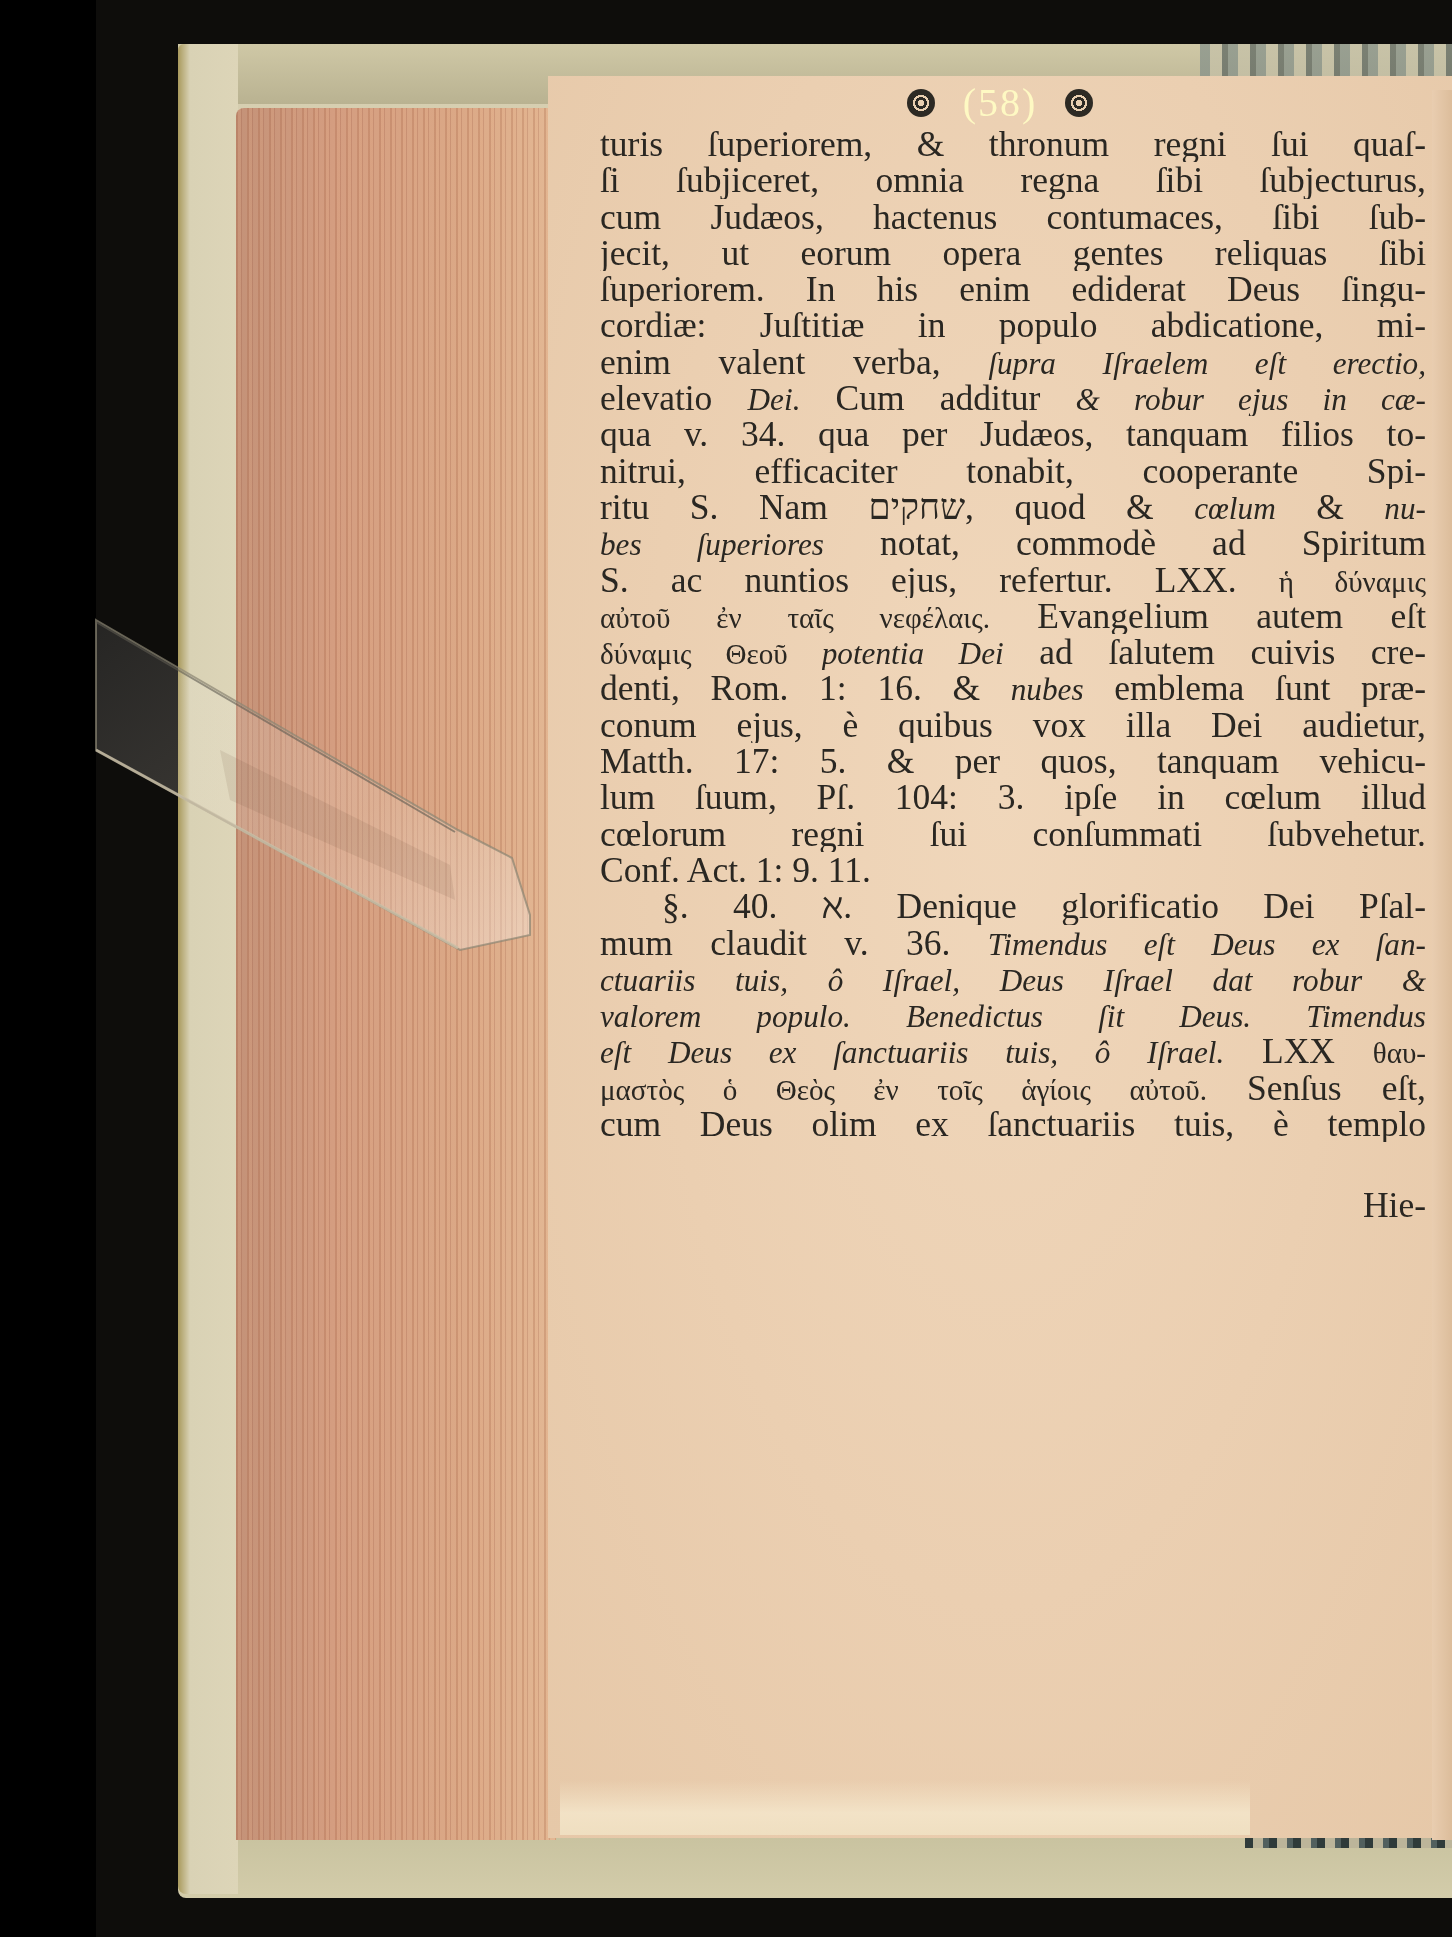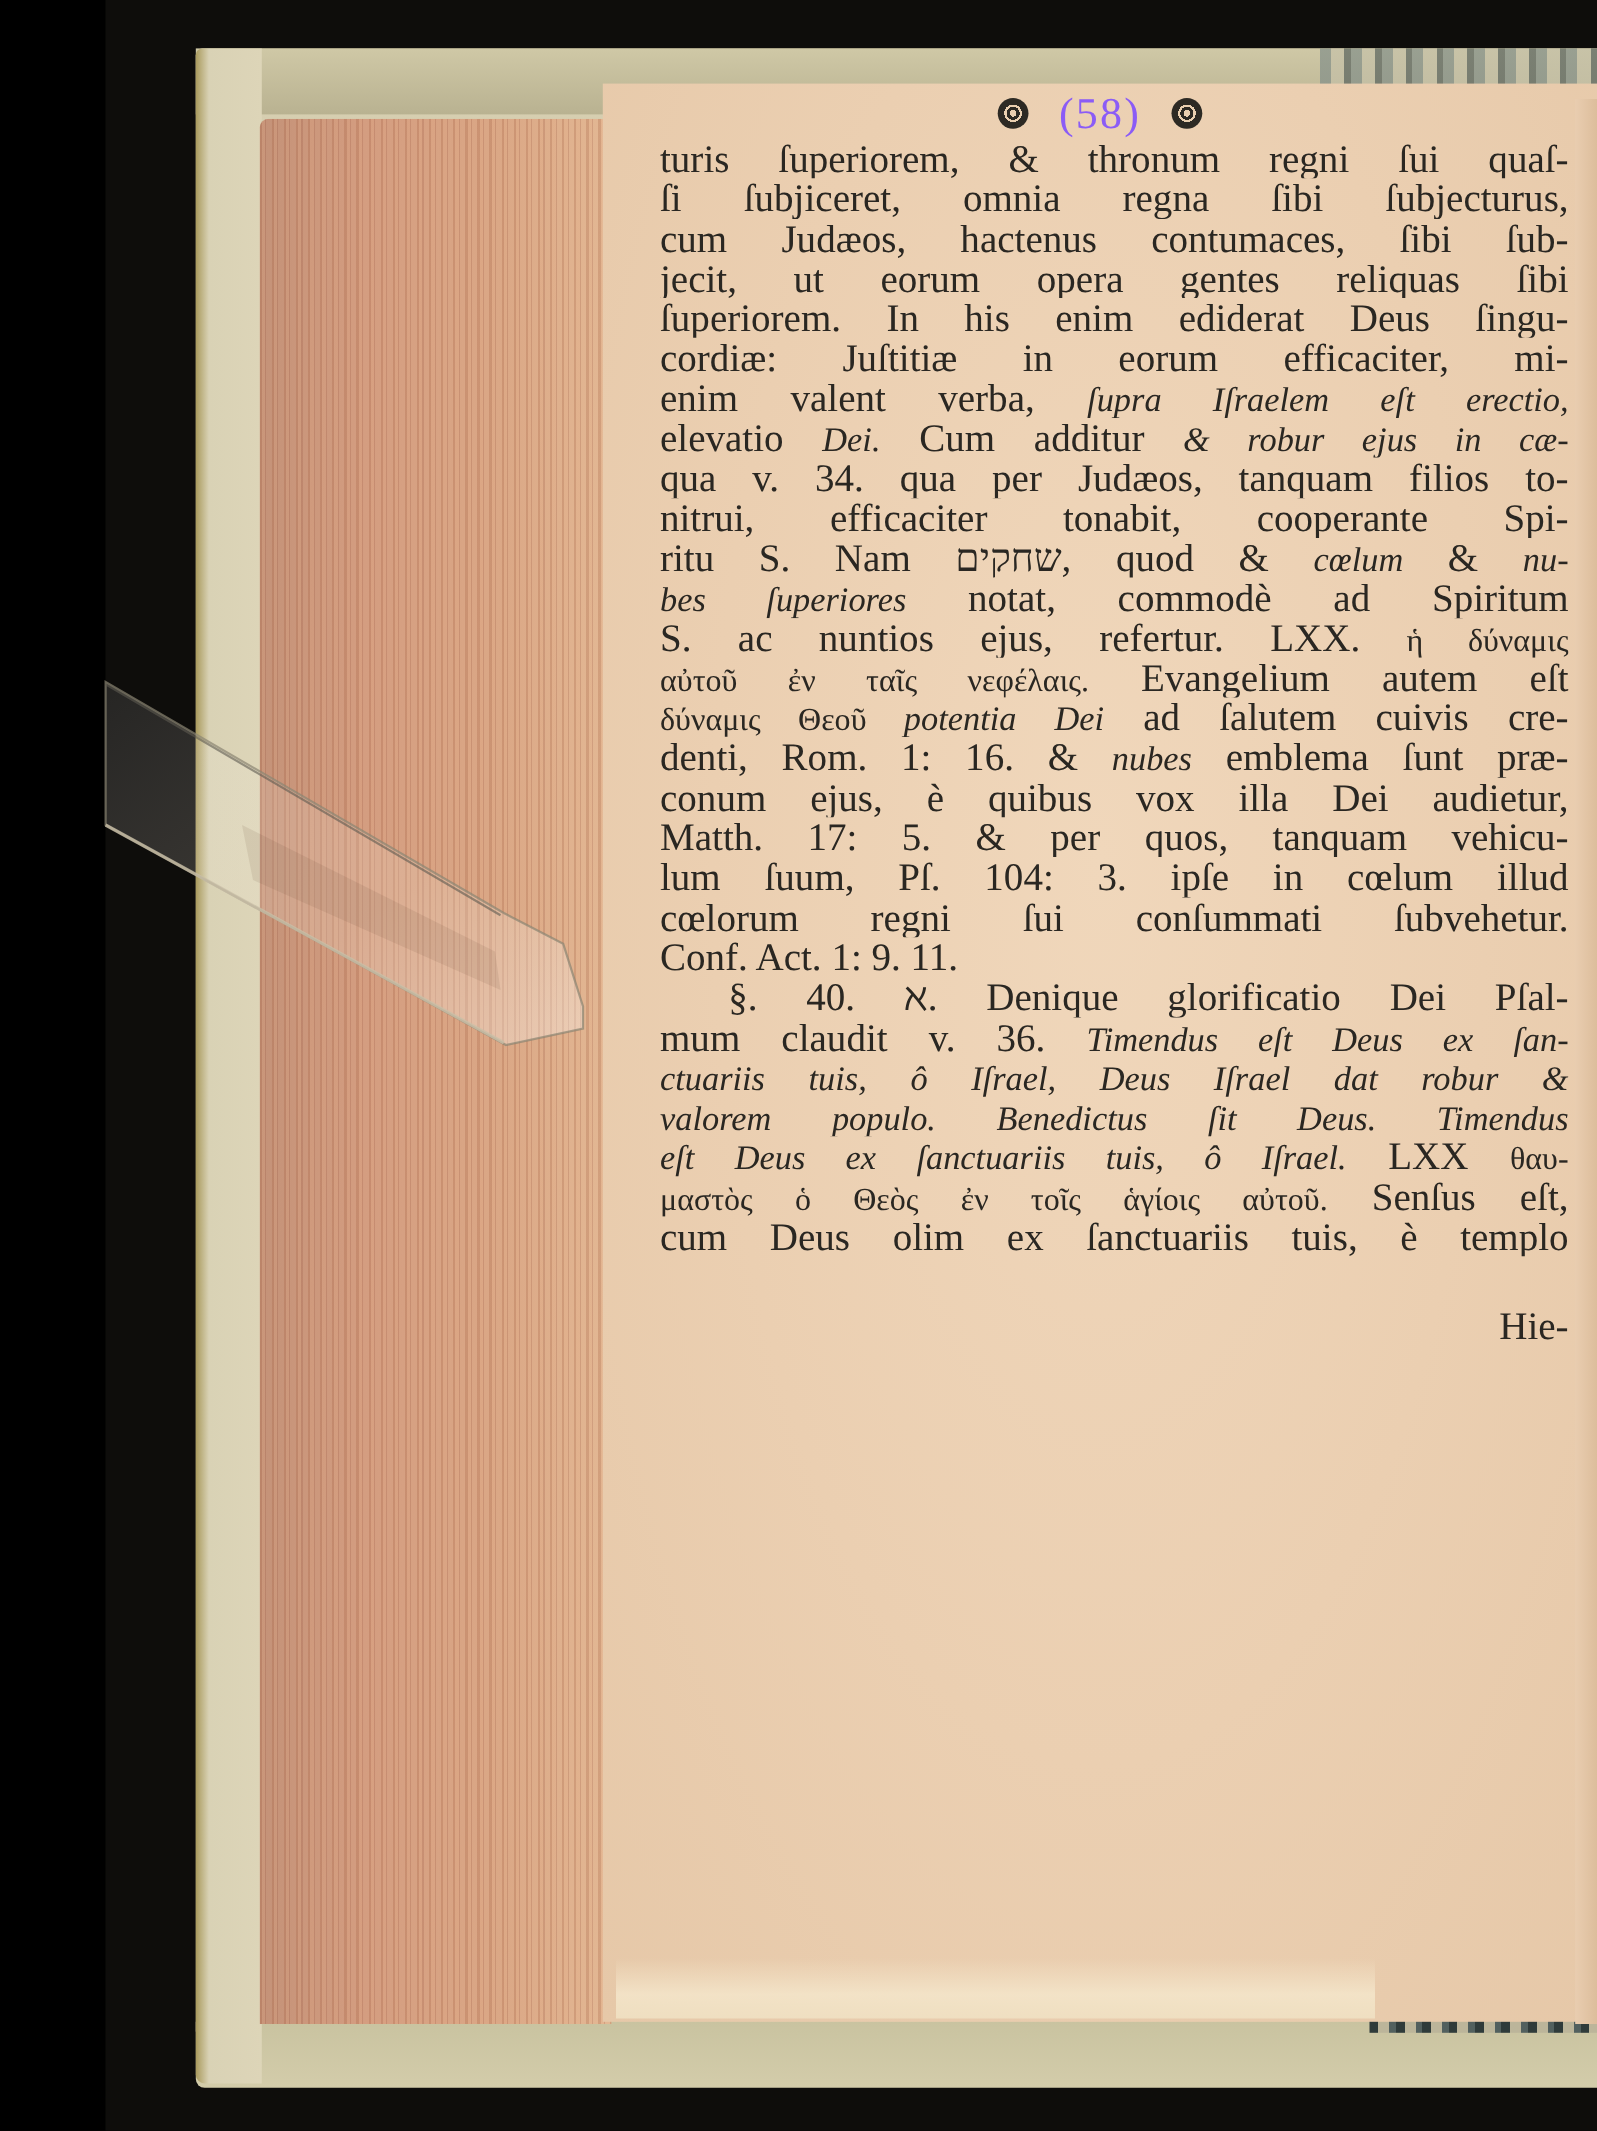--- a/index.html
+++ b/index.html
@@ -65,21 +65,21 @@
     background: repeating-linear-gradient(90deg, #2f3b3a 0 8px, #bcb59a 8px 18px, #52605e 18px 24px);
   }
   .stain {
     position: absolute; left: 560px; top: 1780px; width: 690px; height: 55px;
     background: linear-gradient(180deg, rgba(240,220,190,0) 0%, rgba(245,232,205,0.8) 60%, rgba(240,225,195,0.9) 100%);
   }
 
   
   .page-header {
     position: absolute; left: 560px; top: 74px; width: 880px; height: 50px;
-    text-align: center; font-size: 40px; color: #8b5cf6; line-height: 50px;
+    text-align: center; font-size: 40px; color: #fef9c3; line-height: 50px;
   }
   .ornament {
     display: inline-block; width: 28px; height: 28px; border-radius: 50%;
     background: radial-gradient(circle, #e9cfb0 0 3px, #2d2a24 3px 6px, #e9cfb0 6px 8px, #2d2a24 8px 14px);
     vertical-align: middle; margin: 0 18px;
   }
   .page-number { display: inline-block; vertical-align: middle; letter-spacing: 2px; }
 
   
   .text-block {
@@ -127,21 +127,21 @@
   <span class="page-number">(58)</span>
   <span class="ornament"></span>
 </div>
 
 <div class="text-block" id="text-block">
     <span class="line"><span class="rm">turis ſuperiorem, &amp; thronum regni ſui quaſ-</span></span>
     <span class="line"><span class="rm">ſi ſubjiceret, omnia regna ſibi ſubjecturus,</span></span>
     <span class="line"><span class="rm">cum Judæos, hactenus contumaces, ſibi ſub-</span></span>
     <span class="line"><span class="rm">jecit, ut eorum opera gentes reliquas ſibi</span></span>
     <span class="line"><span class="rm">ſuperiorem. In his enim ediderat Deus ſingu-</span></span>
-    <span class="line"><span class="rm">cordiæ: Juſtitiæ in eorum efficaciter, mi-</span></span>
+    <span class="line"><span class="rm">cordiæ: Juſtitiæ in populo abdicatione, mi-</span></span>
     <span class="line"><span class="rm">enim valent verba, </span><span class="it">ſupra Iſraelem eſt erectio,</span></span>
     <span class="line"><span class="rm">elevatio </span><span class="it">Dei.</span><span class="rm"> Cum additur </span><span class="it">&amp; robur ejus in cæ-</span></span>
     <span class="line"><span class="rm">qua v. 34. qua per Judæos, tanquam filios to-</span></span>
     <span class="line"><span class="rm">nitrui, efficaciter tonabit, cooperante Spi-</span></span>
     <span class="line"><span class="rm">ritu S. Nam שחקים, quod &amp; </span><span class="it">cœlum</span><span class="rm"> &amp; </span><span class="it">nu-</span></span>
     <span class="line"><span class="it">bes ſuperiores</span><span class="rm"> notat, commodè ad Spiritum</span></span>
     <span class="line"><span class="rm">S. ac nuntios ejus, refertur. LXX. </span><span class="gr">ἡ δύναμις</span></span>
     <span class="line"><span class="gr">αὐτοῦ ἐν ταῖς νεφέλαις.</span><span class="rm"> Evangelium autem eſt</span></span>
     <span class="line"><span class="gr">δύναμις Θεοῦ </span><span class="it">potentia Dei</span><span class="rm"> ad ſalutem cuivis cre-</span></span>
     <span class="line"><span class="rm">denti, Rom. 1: 16. &amp; </span><span class="it">nubes</span><span class="rm"> emblema ſunt præ-</span></span>

